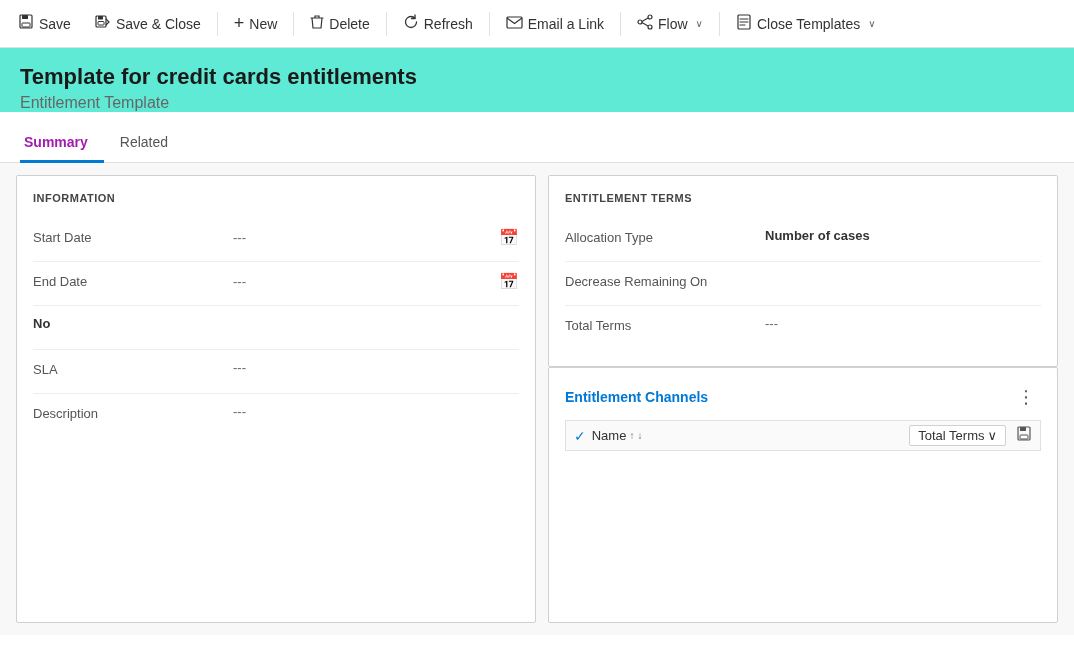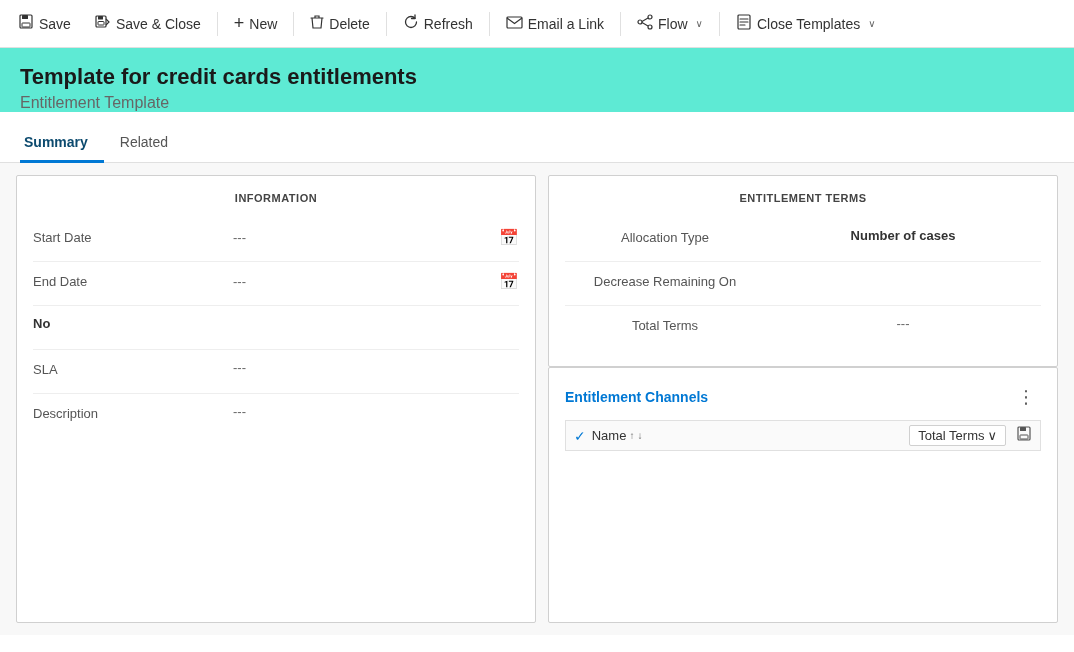--- a/index.html
+++ b/index.html
@@ -60,34 +60,33 @@
     .tab {
       padding: 10px 16px 10px 4px;
       cursor: pointer;
       font-size: 14px;
       color: #555;
       border-bottom: 3px solid transparent;
       margin-right: 12px;
       margin-bottom: -1px;
     }
     .tab.active {
-      color: #0c4a6e;
+      color: #a21caf;
       border-bottom: 3px solid #0078d4;
       font-weight: 600;
     }
 
     
     .content-area {
       display: flex;
       gap: 0;
       padding: 12px 16px;
       background: #f8f8f8;
       height: calc(652px - 48px - 88px - 44px);
       overflow: hidden;
-      text-align: center;
     }
 
     
     .panel {
       background: #fff;
       border: 1px solid #d0d0d0;
       border-radius: 2px;
       padding: 16px;
     }
     .panel-left {

